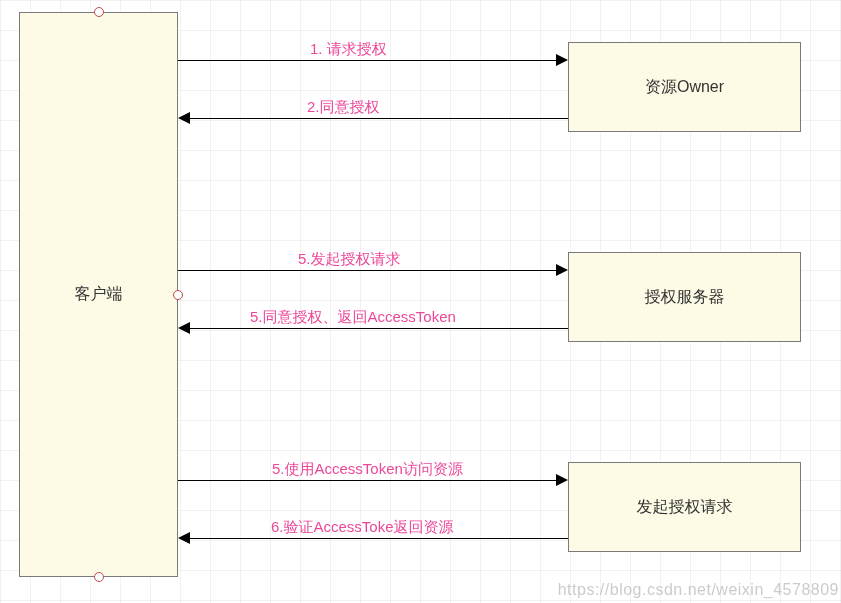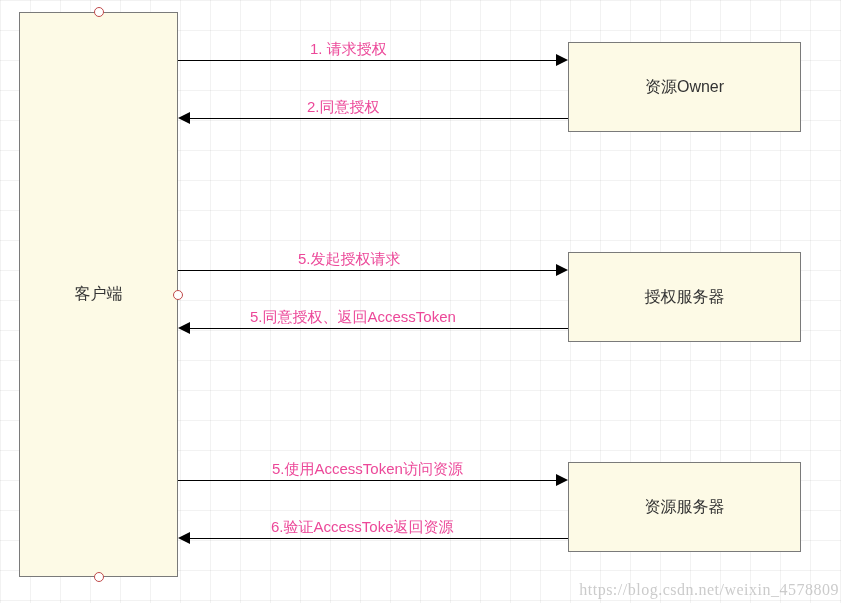--- a/index.html
+++ b/index.html
@@ -75,21 +75,21 @@
       border: 1px solid #c04a4a;
       border-radius: 50%;
     }
     .watermark {
       position: absolute;
       right: 2px;
       bottom: 4px;
       font-size: 16px;
       color: rgba(160,160,160,0.55);
       letter-spacing: 0.5px;
-      font-family: Liberation Serif, serif;
+      font-family: Liberation Sans, sans-serif;
     }
   </style>
 </head>
 <body>
 
 <div class="grid"></div>
 
 <div class="box client">
   <span>客户端</span>
 </div>
@@ -100,21 +100,21 @@
 
 <div class="box node" style="top:42px;">
   <span>资源Owner</span>
 </div>
 
 <div class="box node" style="top:252px;">
   <span>授权服务器</span>
 </div>
 
 <div class="box node" style="top:462px;">
-  <span>资源服务器</span>
+  <span>发起授权请求</span>
 </div>
 
 <div>
   <div class="arrow-line" style="left:178px; top:60px; width:378px;"></div>
   <div class="arrowhead-right" style="left:556px; top:54px;"></div>
   <div class="arrow-label" style="left:310px; top:40px;">1. 请求授权</div>
 </div>
 
 <div>
   <div class="arrow-line" style="left:190px; top:118px; width:378px;"></div>

